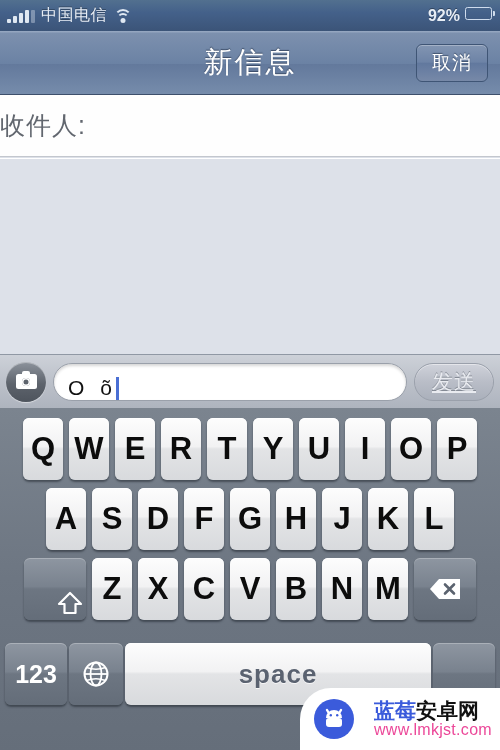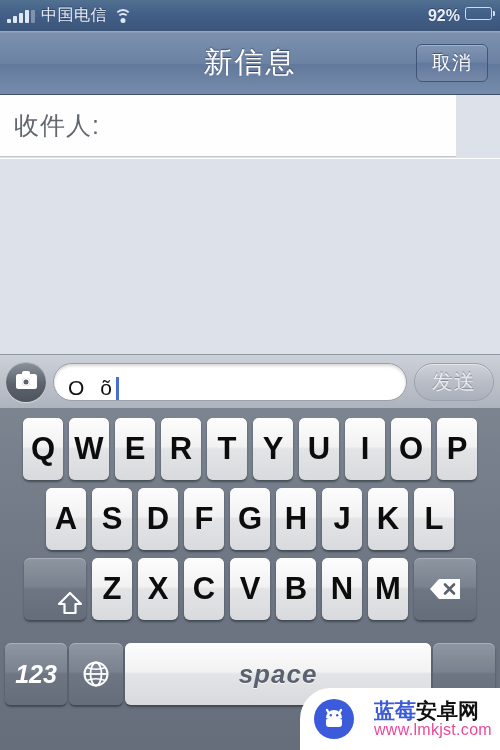--- a/index.html
+++ b/index.html
@@ -61,23 +61,23 @@
     display:flex; align-items:center; justify-content:center;
     border-radius:6px; border:1px solid #3f5575;
     background:linear-gradient(to bottom,#8295b2 0%,#6d83a6 48%,#61789e 50%,#7789a8 100%);
     color:#fff; font-size:19px; letter-spacing:1px;
     text-shadow:0 -1px 1px rgba(40,55,80,.7);
     box-shadow:inset 0 1px 0 rgba(255,255,255,.28);
   }
 
   
   .recipient{
-    position:absolute; left:0; top:95px; width:456px; height:62px;
+    position:absolute; left:0; top:95px; width:500px; height:62px;
     background:#fefefe; border-bottom:1px solid #c3c7ce;
-    display:flex; align-items:center; padding-left:14px;
+    display:flex; align-items:center; 
   }
   .recipient-label{ color:#62676f; font-size:25px; letter-spacing:1px; }
 
   
   .msgbody{
     position:absolute; left:0; top:158px; width:500px; height:196px;
     background:#dde1e9; border-top:1px solid #fff;
   }
 
   
@@ -109,31 +109,32 @@
   .tf-text{ font-size:21px; color:#111; letter-spacing:5px; white-space:nowrap; }
   .caret{ display:inline-block; width:3px; height:23px; background:#4a6fd4;
           margin-left:-1px; }
   .send-btn{
     flex:none; height:38px; padding:0 17px; border-radius:19px;
     background:linear-gradient(to bottom,#cfd2da 0%,#b9bdc7 50%,#aab0bb 100%);
     border:1px solid #9aa0ab; display:flex; align-items:center; justify-content:center;
     color:#e9ebf0; font-size:21px; letter-spacing:1px;
     text-shadow:0 -1px 0 rgba(120,126,136,.8);
     box-shadow:inset 0 1px 0 rgba(255,255,255,.45);
+    text-decoration:underline;
   }
 
   
   .keyboard{
     position:absolute; left:0; top:408px; width:500px; height:342px;
     background:linear-gradient(to bottom,#7b848f 0%,#6d7682 50%,#656e7a 100%);
     padding-top:10px;
   }
   .krow{ display:flex; justify-content:center; align-items:center; gap:6px; margin-bottom:8px; }
   .krow.r2{ padding:0 22px; }
-  .krow.r4{ margin-bottom:0; padding:15px 5px; gap:2px;font-style:italic; }
+  .krow.r4{ margin-bottom:0; padding:15px 5px; gap:2px; }
   .key{
     flex:none; width:40px; height:62px; border-radius:6px;
     background:linear-gradient(to bottom,#fdfdfd 0%,#f2f2f3 46%,#e3e4e6 50%,#d8dadd 100%);
     box-shadow:0 2px 2px rgba(25,32,40,.5), inset 0 1px 0 #fff;
     display:flex; align-items:center; justify-content:center;
     font-size:31px; font-weight:bold; color:#0c0c0c;
   }
   .krow.r2 .key{ width:40px; }
   .key.dark{
     background:linear-gradient(to bottom,#8e96a1 0%,#79828e 46%,#6d7682 50%,#646d79 100%);

